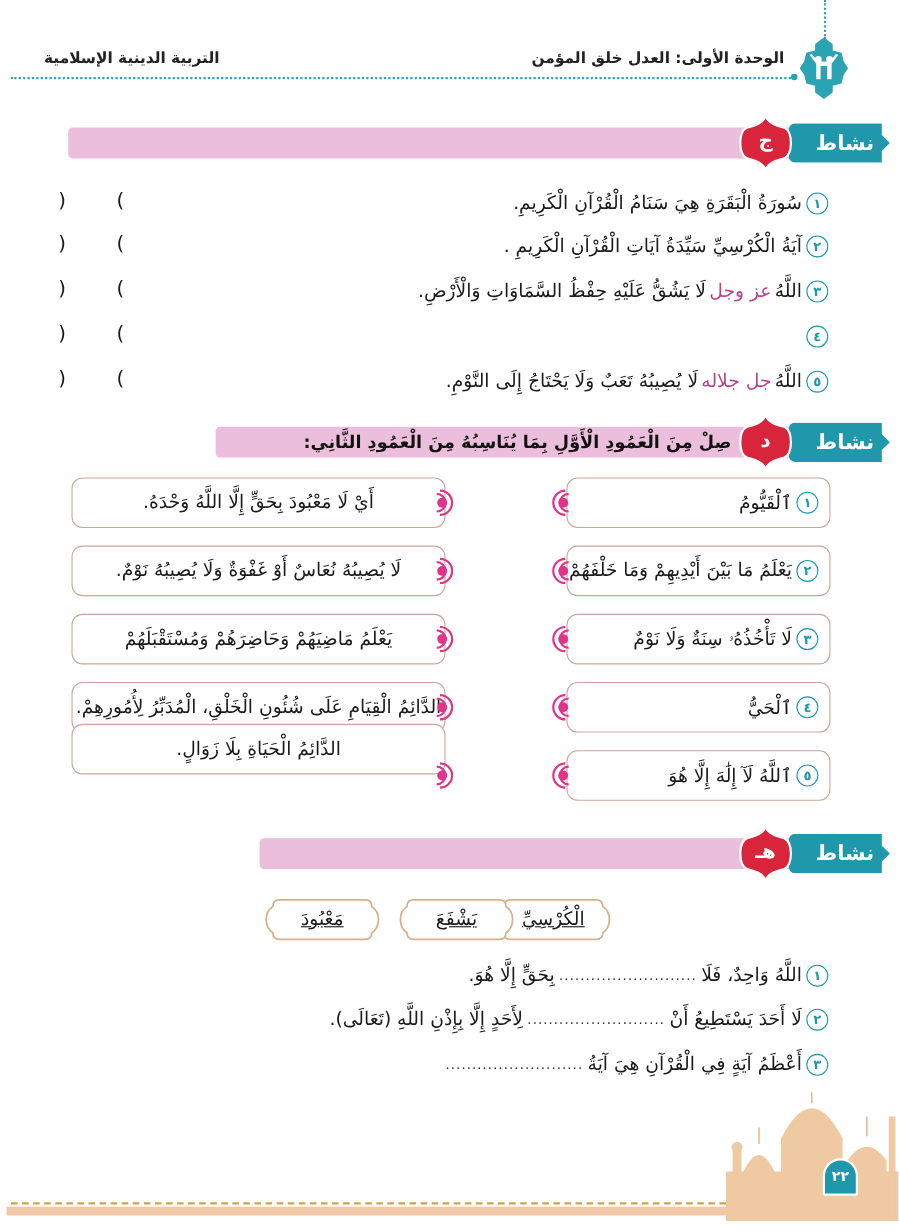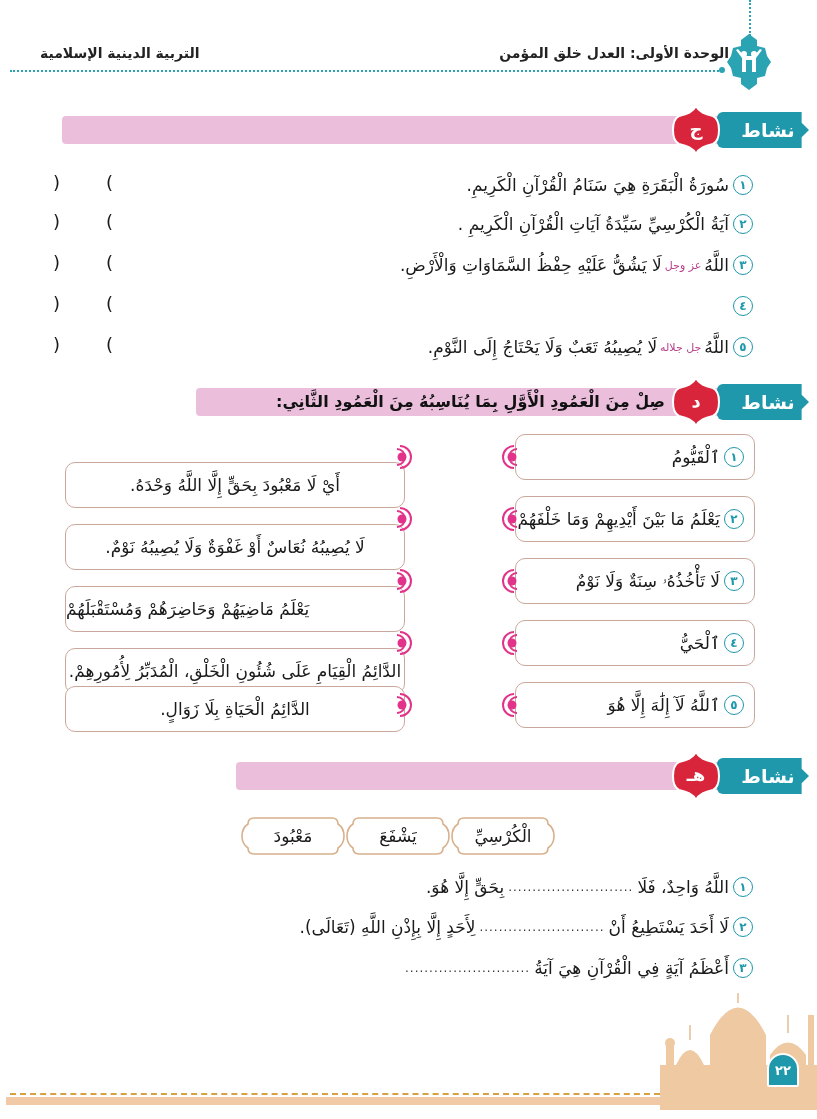--- a/index.html
+++ b/index.html
@@ -2,21 +2,21 @@
 <html><head>
 <meta charset="utf-8">
 <style>
   * { box-sizing: border-box; margin: 0; padding: 0; }
   html, body { width: 817px; height: 1119px; background: #ffffff; overflow: hidden; }
   body { position: relative; font-family: "DejaVu Sans", sans-serif; color: #1a1a1a; direction: rtl; }
 
   
   .hanger-line { position: absolute; left: 749px; top: 0; width: 0; height: 36px; border-left: 2px dotted #2aa3b3; }
   .emblem { position: absolute; left: 727px; top: 34px; width: 44px; height: 56px; }
-  .header-right { position: absolute; right: 88px; top: 45px; font-size: 14px; font-weight: bold; color: #222; }
+  .header-right { position: absolute; right: 104px; top: 45px; font-size: 14px; font-weight: bold; color: #222; }
   .header-left { position: absolute; left: 40px; top: 45px; font-size: 14px; font-weight: bold; color: #222; }
   .header-rule { position: absolute; left: 10px; top: 70px; width: 712px; height: 0; border-top: 2px dotted #2aa3b3; }
   .header-rule-dot { position: absolute; left: 719px; top: 67px; width: 6px; height: 6px; border-radius: 50%; background: #2aa3b3; }
 
   
   .act-bar { position: absolute; height: 34px; }
   .act-bar .strip { position: absolute; left: 0; right: 60px; top: 4px; height: 28px; background: #ebbfdb;
        border-radius: 4px 0 0 4px; }
   .act-bar .tag { position: absolute; right: 8px; top: 0; width: 92px; height: 36px; background: #1e98aa;
        border-radius: 6px; display: flex; align-items: center; justify-content: center;
@@ -29,41 +29,41 @@
 
   
   .num { display: inline-flex; width: 20px; height: 20px; border: 1.6px solid #1e98aa; border-radius: 50%;
          color: #1e98aa; font-size: 12px; font-weight: bold; align-items: center; justify-content: center;
          margin-left: 4px; vertical-align: middle; background: #fff; }
 
   
   .tf-row { position: absolute; right: 64px; height: 30px; width: 700px; display: flex; align-items: center; }
   .tf-row .stmt { font-size: 17px; white-space: nowrap; }
   .tf-row .answer { position: absolute; left: 0; top: 2px; font-size: 18px; letter-spacing: 0; width: 60px; display: flex; justify-content: space-between; }
-  .honor { color: #b8418d; font-size: 11px; margin: 0 3px; }
+  .honor { color: #b8418d; font-size: 17px; margin: 0 3px; }
 
   
   .match-box { position: absolute; height: 46px; border: 1.6px solid #c9a89b; border-radius: 10px; background: #fff;
                display: flex; align-items: center; font-size: 17px; white-space: nowrap; }
   .col-a { right: 62px; width: 240px; padding-right: 10px; justify-content: flex-start; }
-  .col-b { left: 65px; width: 340px; justify-content: center; margin-top: 28px; }
+  .col-b { left: 65px; width: 340px; justify-content: center; }
   .connector { position: absolute; width: 18px; height: 26px; }
 
   
   .word-chip { position: absolute; top: 816px; height: 40px; width: 106px; display: flex; align-items: center; justify-content: center; font-size: 17px; }
   .word-chip svg { position: absolute; left: 0; top: 0; }
-  .word-chip span { position: relative; }
+  .word-chip span { position: relative; text-decoration: underline; }
   .fill-row { position: absolute; right: 64px; height: 30px; display: flex; align-items: center; font-size: 17px; white-space: nowrap; }
   .dots { color: #333; letter-spacing: 1px; margin: 0 4px; font-size: 12px; }
 
   
   .footer-band { position: absolute; left: 6px; top: 1097px; width: 660px; height: 8px; background: #f2c9a6; }
   .footer-dash { position: absolute; left: 10px; top: 1093px; width: 650px; border-top: 2px dashed #d5a143; }
   .mosque { position: absolute; left: 660px; top: 985px; width: 157px; height: 125px; }
-  .page-num { position: absolute; left: 767px; top: 1053px; width: 32px; height: 34px; background: #1e98aa;
+  .page-num { position: absolute; left: 748px; top: 1053px; width: 32px; height: 34px; background: #1e98aa;
               border: 2px solid #fff; border-radius: 16px 16px 2px 2px; color: #fff; font-size: 13px;
               display: flex; align-items: center; justify-content: center; font-weight: bold; }
 </style>
 </head>
 <body>
 
 <div class="hanger-line"></div>
 <svg class="emblem" viewBox="0 0 44 56">
   <path d="M22 0 L30 6 L30 12 L38 14 L40 22 L44 28 L40 34 L38 42 L30 44 L30 50 L22 56 L14 50 L14 44 L6 42 L4 34 L0 28 L4 22 L6 14 L14 12 L14 6 Z" fill="#2aa3b3"></path>
   <g fill="#ffffff">
@@ -168,21 +168,21 @@
   <span class="num">٥</span>
   <span>ٱللَّهُ لَآ إِلَٰهَ إِلَّا هُوَ</span>
 </div>
 
 <div class="match-box col-b" style="top:434px;">
     <span>أَيْ لَا مَعْبُودَ بِحَقٍّ إِلَّا اللَّهُ وَحْدَهُ.</span>
   </div>
 <div class="match-box col-b" style="top:496px;">
     <span>لَا يُصِيبُهُ نُعَاسٌ أَوْ غَفْوَةٌ وَلَا يُصِيبُهُ نَوْمٌ.</span>
   </div>
-<div class="match-box col-b" style="top:558px;justify-content:flex-end;">
+<div class="match-box col-b" style="top:558px;">
     <span>يَعْلَمُ مَاضِيَهُمْ وَحَاضِرَهُمْ وَمُسْتَقْبَلَهُمْ</span>
   </div>
 <div class="match-box col-b" style="top:620px;">
     <span>الدَّائِمُ الْقِيَامِ عَلَى شُئُونِ الْخَلْقِ، الْمُدَبِّرُ لِأُمُورِهِمْ.</span>
   </div>
 <div class="match-box col-b" style="top:658px;">
     <span>الدَّائِمُ الْحَيَاةِ بِلَا زَوَالٍ.</span>
   </div>
 
 <svg class="connector" style="left:396px; top:444px;" viewBox="0 0 18 26">
@@ -249,21 +249,21 @@
     <span>هـ</span>
   </div>
 </div>
 
 <div class="word-chip" style="left:450px;">
   <svg width="106" height="40" viewBox="0 0 106 40">
       <path d="M14 2 L92 2 Q98 2 98 8 Q104 12 104 20 Q104 28 98 32 Q98 38 92 38 L14 38 Q8 38 8 32 Q2 28 2 20 Q2 12 8 8 Q8 2 14 2 Z" fill="#fff" stroke="#d8b08c" stroke-width="1.6"></path>
     </svg>
   <span>الْكُرْسِيِّ</span>
 </div>
-<div class="word-chip" style="left:345px;">
+<div class="word-chip" style="left:362px;">
   <svg width="106" height="40" viewBox="0 0 106 40">
       <path d="M14 2 L92 2 Q98 2 98 8 Q104 12 104 20 Q104 28 98 32 Q98 38 92 38 L14 38 Q8 38 8 32 Q2 28 2 20 Q2 12 8 8 Q8 2 14 2 Z" fill="#fff" stroke="#d8b08c" stroke-width="1.6"></path>
     </svg>
   <span>يَشْفَعَ</span>
 </div>
 <div class="word-chip" style="left:240px;">
   <svg width="106" height="40" viewBox="0 0 106 40">
       <path d="M14 2 L92 2 Q98 2 98 8 Q104 12 104 20 Q104 28 98 32 Q98 38 92 38 L14 38 Q8 38 8 32 Q2 28 2 20 Q2 12 8 8 Q8 2 14 2 Z" fill="#fff" stroke="#d8b08c" stroke-width="1.6"></path>
     </svg>
   <span>مَعْبُودَ</span>

